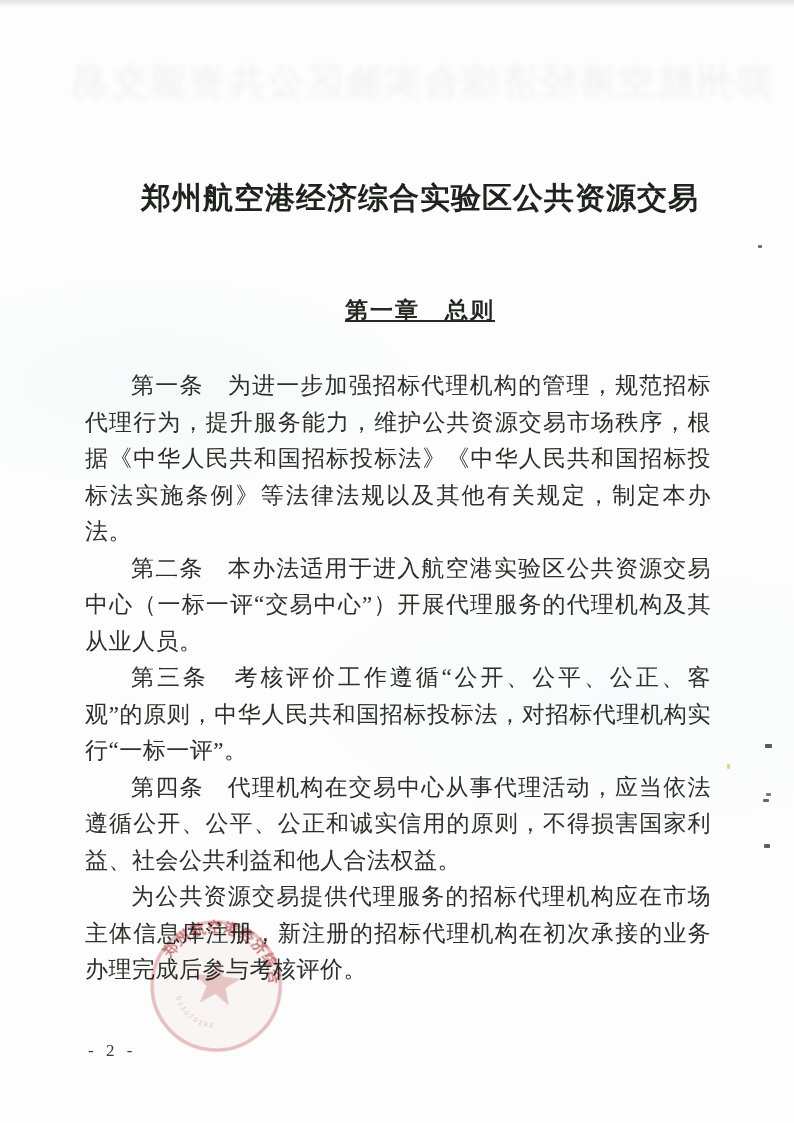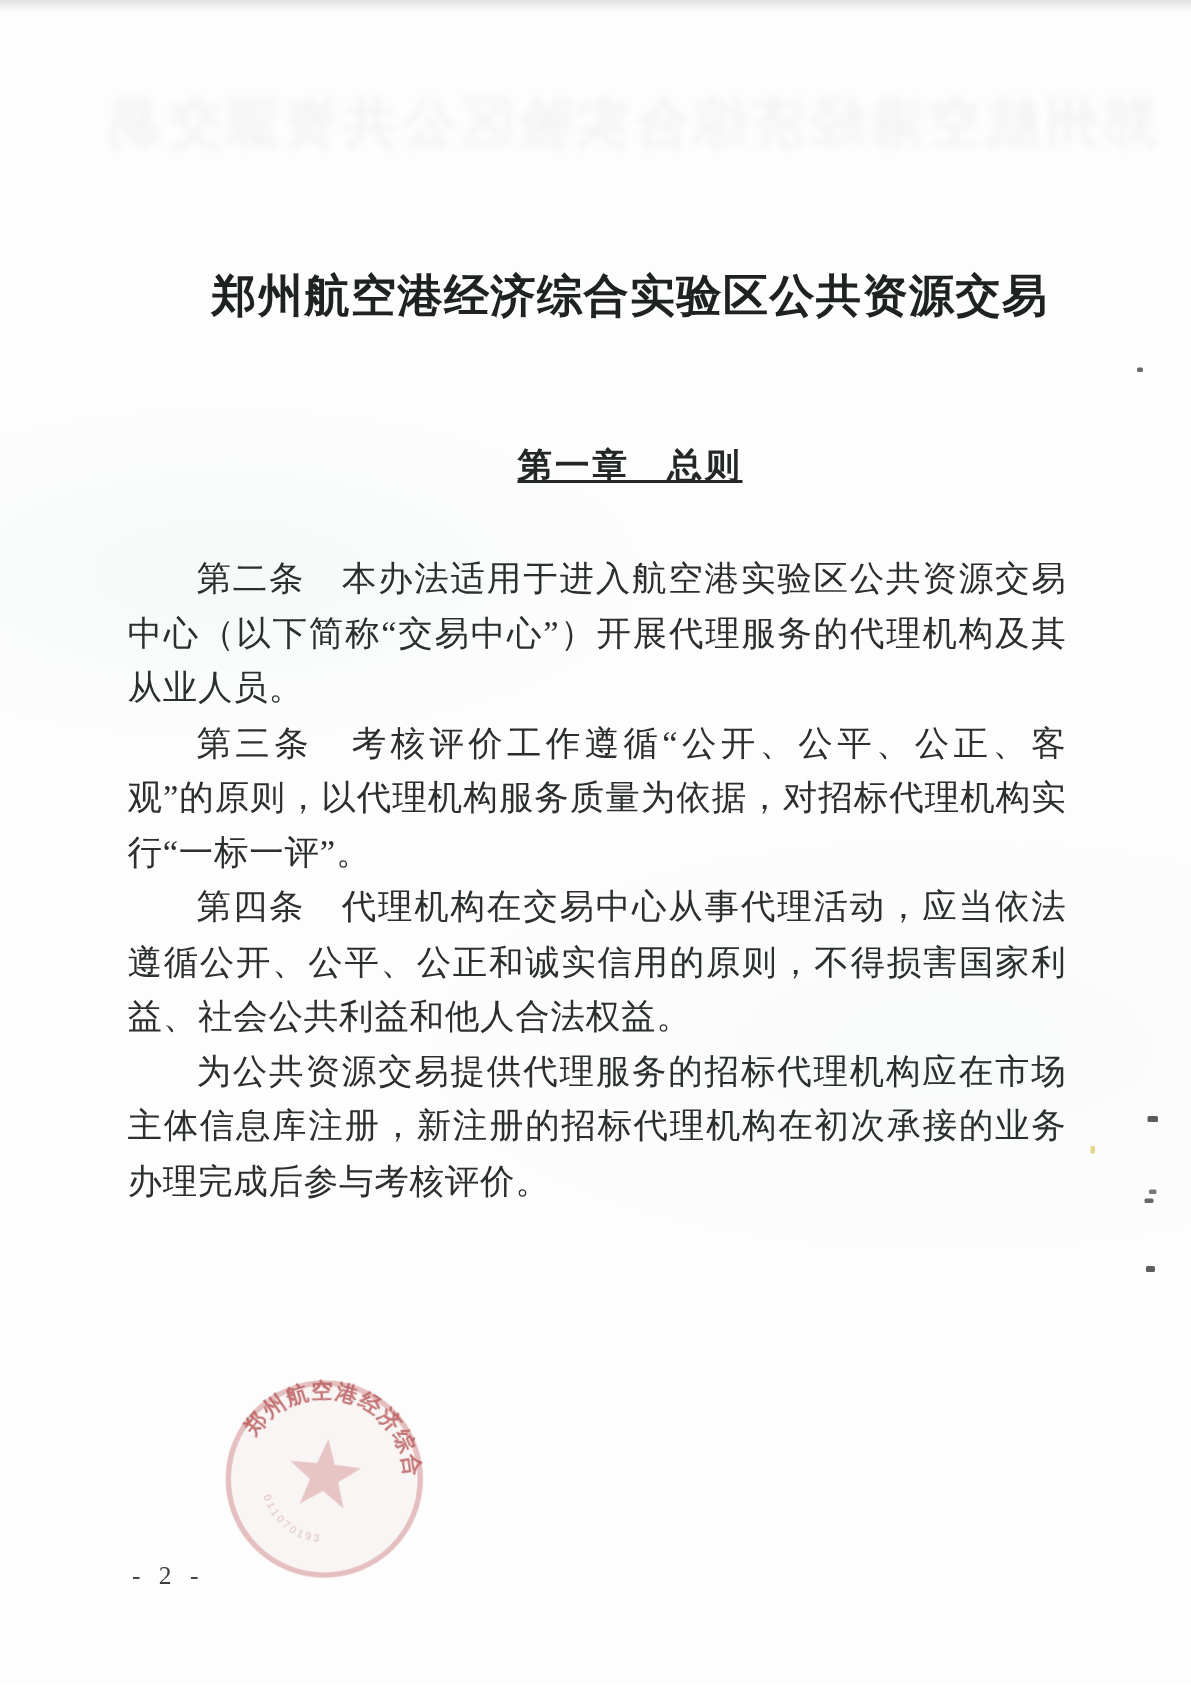--- a/index.html
+++ b/index.html
@@ -95,22 +95,23 @@
 
   <div class="ghost-bleed">郑州航空港经济综合实验区公共资源交易</div>
 
   <div class="doc-title">
     <div>郑州航空港经济综合实验区公共资源交易</div>
   </div>
 
   <div class="chapter-heading">第一章　总则</div>
 
   <div class="doc-body">
-    <p>第二条　本办法适用于进入航空港实验区公共资源交易中心（以下简称“交易中心”）开展代理服务的代理机构及其从业人员。</p>
-    <p>第三条　考核评价工作遵循“公开、公平、公正、客观”的原则，以代理机构服务质量为依据，对招标代理机构实行“一标一评”。</p>
+    <p>第一条　为进一步加强招标代理机构的管理，规范招标代理行为，提升服务能力，维护公共资源交易市场秩序，根据《中华人民共和国招标投标法》《中华人民共和国招标投标法实施条例》等法律法规以及其他有关规定，制定本办法。</p>
+    <p>第二条　本办法适用于进入航空港实验区公共资源交易中心（一标一评“交易中心”）开展代理服务的代理机构及其从业人员。</p>
+    <p>第三条　考核评价工作遵循“公开、公平、公正、客观”的原则，中华人民共和国招标投标法，对招标代理机构实行“一标一评”。</p>
     <p>第四条　代理机构在交易中心从事代理活动，应当依法遵循公开、公平、公正和诚实信用的原则，不得损害国家利益、社会公共利益和他人合法权益。</p>
     <p>为公共资源交易提供代理服务的招标代理机构应在市场主体信息库注册，新注册的招标代理机构在初次承接的业务办理完成后参与考核评价。</p>
   </div>
 
   <svg class="seal" viewBox="0 0 144 140" xmlns="http://www.w3.org/2000/svg">
 
     <circle cx="72" cy="68" r="62" fill="rgba(208,125,125,0.07)"></circle>
 
     <circle cx="72" cy="68" r="64" fill="none" stroke="#cf8484" stroke-width="3.6" opacity="0.55"></circle>
 

